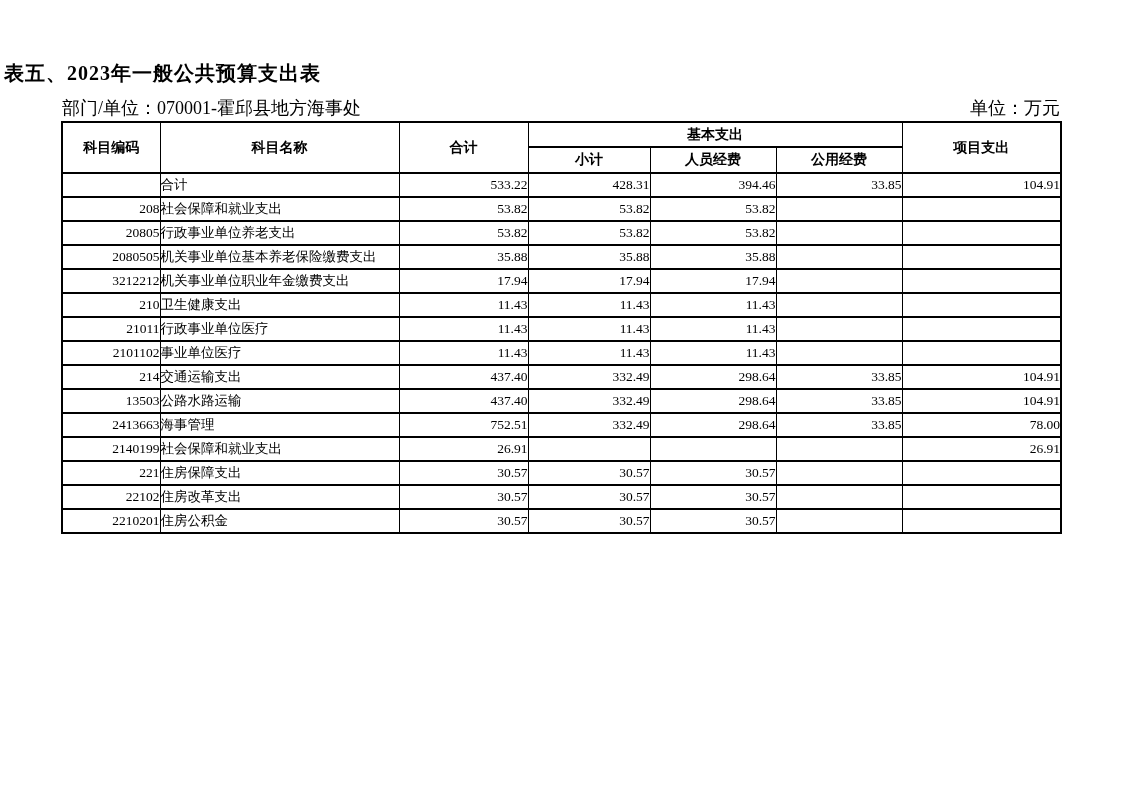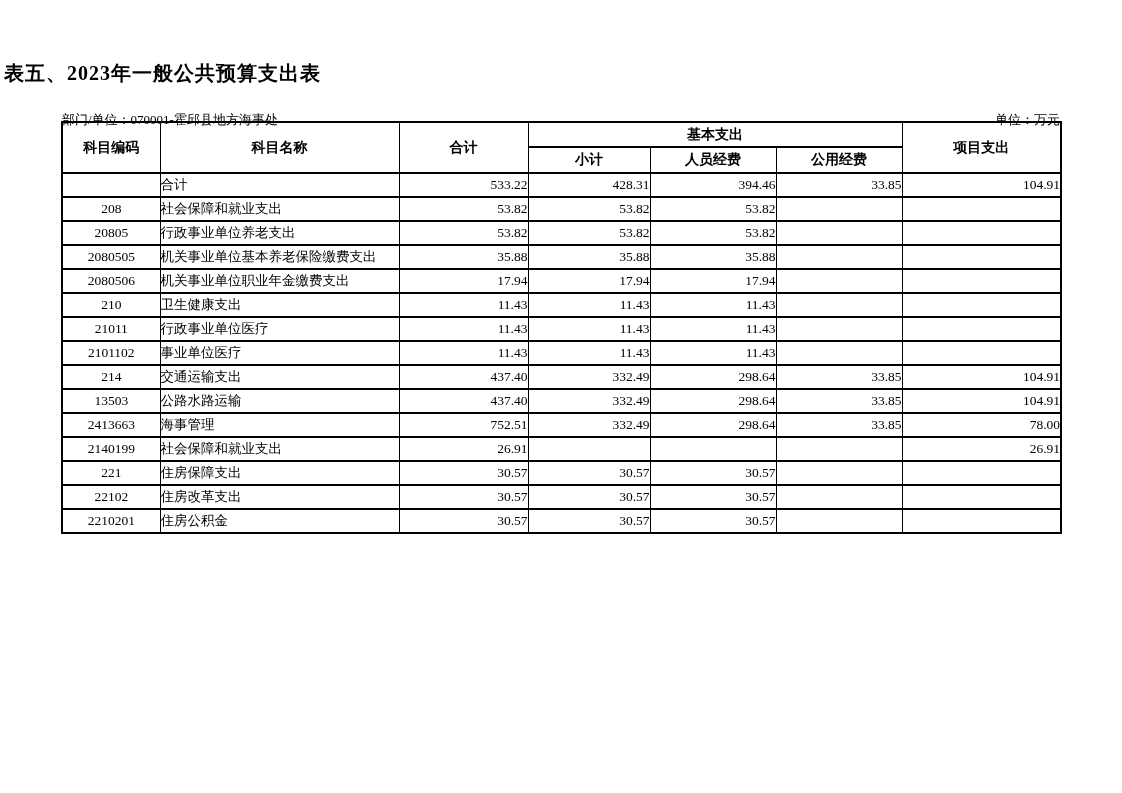--- a/index.html
+++ b/index.html
@@ -22,26 +22,26 @@
     left: 4px;
     width: 100%;
     margin: 0;
     font-size: 20px;
     font-weight: bold;
     letter-spacing: 1px;
     font-family: "Liberation Serif", "DejaVu Serif", serif;
   }
   .meta {
     position: absolute;
-    top: 112px;
+    top: 100px;
     left: 62px;
     width: 998px;
     display: flex;
     justify-content: space-between;
-    font-size: 13px;
+    font-size: 18px;
     line-height: 16px;
   }
   table.budget {
     position: absolute;
     top: 121px;
     left: 61px;
     width: 999px;
     border-collapse: collapse;
     table-layout: fixed;
     border: 2px solid #000;
@@ -60,21 +60,21 @@
     vertical-align: middle;
   }
   table.budget thead th {
     font-weight: bold;
     font-size: 14px;
     text-align: center;
     height: 23px;
   }
   table.budget thead tr.sub th { height: 24px; margin-top: 44px; }
   table.budget tbody td { height: 22px; }
-  td.code { text-align: center; }
+  td.code { text-align: right; }
   td.name { text-align: left; }
   td.num  { text-align: right; padding-right: 4px; }
   .lv0 { padding-left: 3px; }
   .lv1 { padding-left: 16px; }
   .lv2 { padding-left: 28px; }
 </style>
 </head>
 <body>
 
 <div class="page">
@@ -141,21 +141,21 @@
       <tr>
         <td class="code lv2">2080505</td>
         <td class="name lv2">机关事业单位基本养老保险缴费支出</td>
         <td class="num">35.88</td>
         <td class="num">35.88</td>
         <td class="num">35.88</td>
         <td class="num"></td>
         <td class="num"></td>
       </tr>
       <tr>
-        <td class="code lv2">2080506</td>
+        <td class="code lv2">3212212</td>
         <td class="name lv2">机关事业单位职业年金缴费支出</td>
         <td class="num">17.94</td>
         <td class="num">17.94</td>
         <td class="num">17.94</td>
         <td class="num"></td>
         <td class="num"></td>
       </tr>
       <tr>
         <td class="code lv0">210</td>
         <td class="name lv0">卫生健康支出</td>

